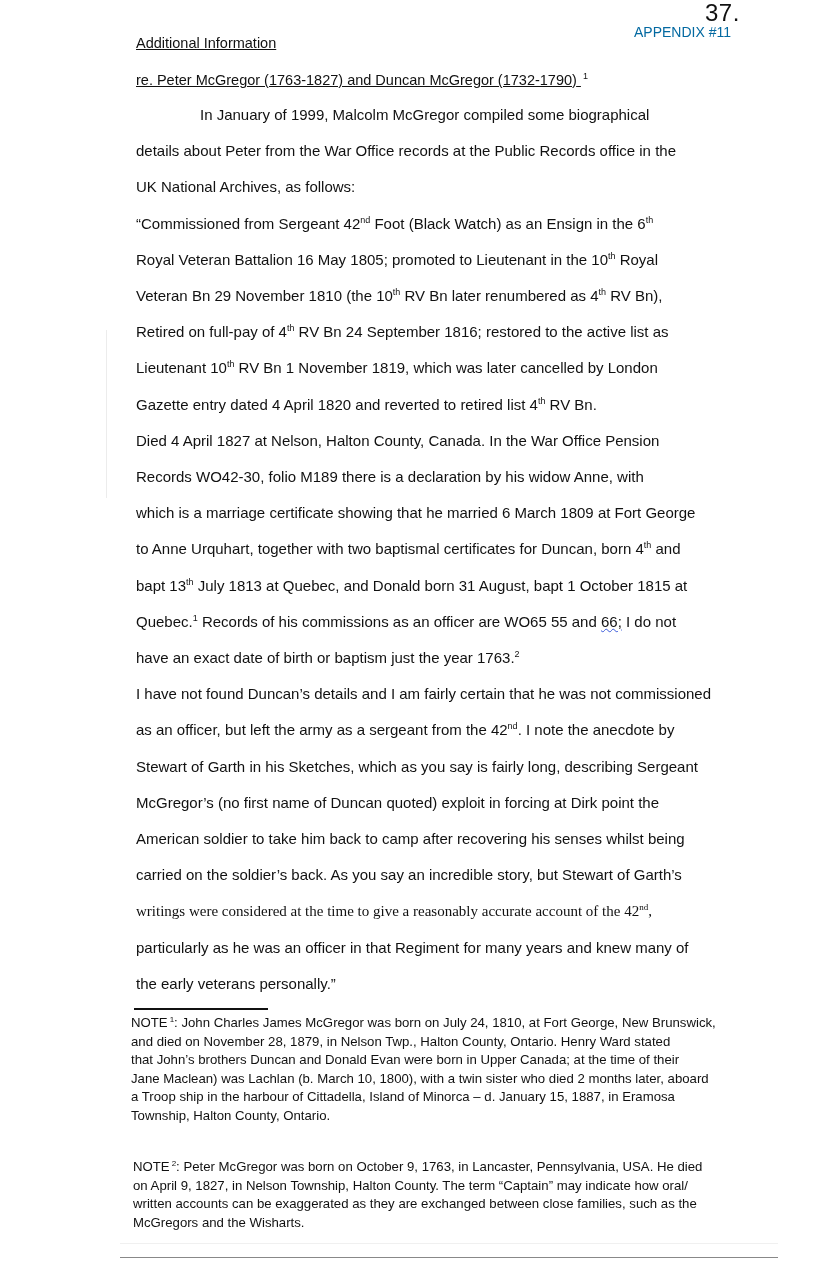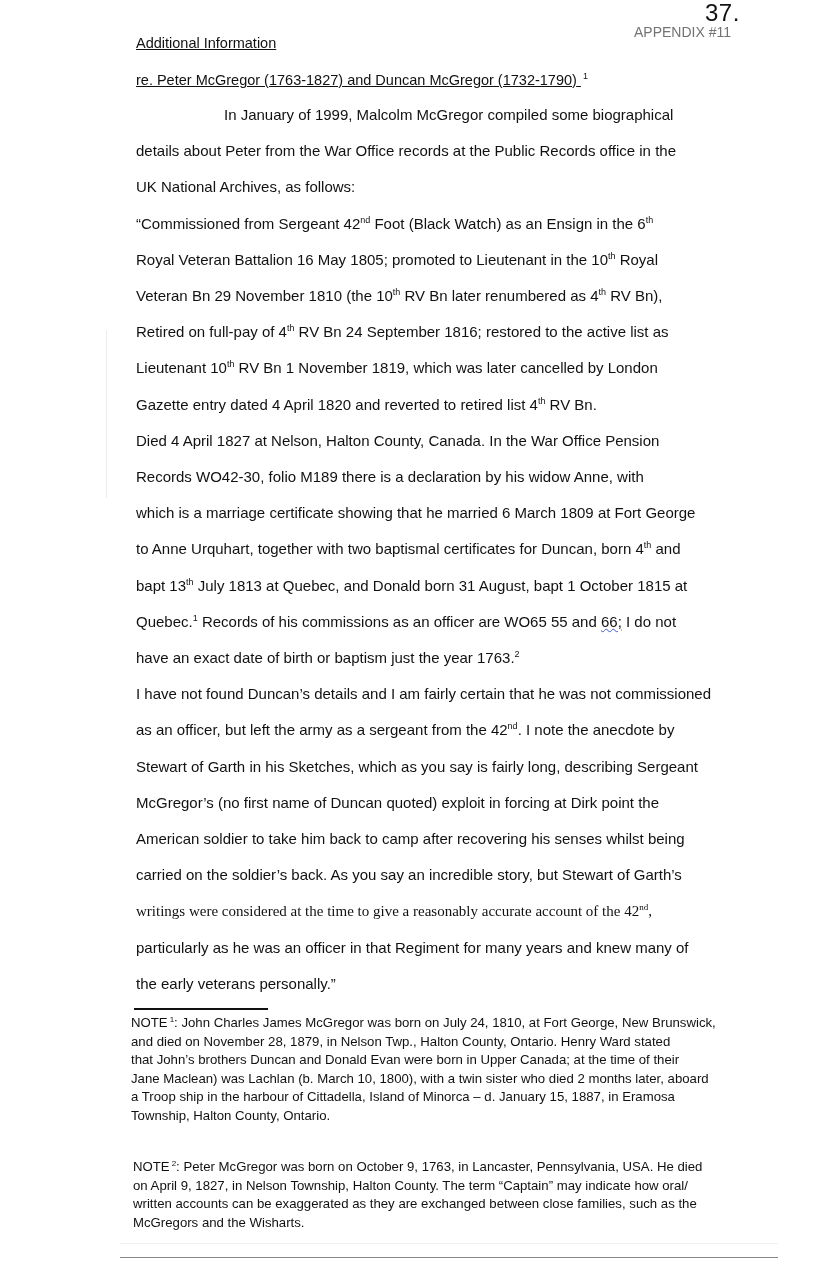--- a/index.html
+++ b/index.html
@@ -1,21 +1,21 @@
 <!DOCTYPE html>
 <html><head>
 <meta charset="utf-8">
 <style>
   html, body { margin: 0; padding: 0; background: #ffffff; }
   body { width: 826px; height: 1266px; position: relative; overflow: hidden;
          font-family: "Liberation Sans", "DejaVu Sans", sans-serif; color: #111; }
   .page { position: absolute; left: 0; top: 0; width: 826px; height: 1016px; }
   .margin-rule { position: absolute; left: 106px; top: 330px; width: 1px; height: 168px; background: #ececec; }
   .pagenum { position: absolute; left: 705px; top: 0px; font-size: 24px; line-height: 26px; color: #111; letter-spacing: 0.5px; }
-  .appendix { position: absolute; left: 634px; top: 24px; font-size: 14px; line-height: 16px; color: #737373; }
+  .appendix { position: absolute; left: 634px; top: 24px; font-size: 14px; line-height: 16px; color: #0369a1; }
   .heading { position: absolute; left: 136px; font-size: 14.5px; text-decoration: underline; white-space: nowrap; }
   .h1 { top: 35px; }
   .h2 { top: 71px; }
   .body-lines { position: absolute; left: 136px; top: 106px; }
   .line { position: absolute; left: 0; white-space: nowrap; font-size: 15px; line-height: 18px; }
   .line sup { font-size: 9px; vertical-align: 6px; line-height: 0; }
   .spell { text-decoration: underline wavy #3b5bdb; text-decoration-thickness: 1px; }
   .fn-rule { position: absolute; left: 134px; top: 1008px; width: 134px; height: 2px; background: #111; }
   .note { position: absolute; font-size: 13.2px; line-height: 18.6px; white-space: nowrap; }
   .note sup { font-size: 8px; vertical-align: 5px; line-height: 0; }
@@ -35,21 +35,21 @@
 
   <div class="heading h1">
     <span>Additional Information</span>
   </div>
   <div class="heading h2">
     <span>re. Peter McGregor (1763-1827) and Duncan McGregor (1732-1790)</span>
     <sup style="font-size:9px;text-decoration:none;display:inline-block;margin-left:2px;">1</sup>
   </div>
 
   <div class="body-lines" id="body-lines">
-      <div class="line" style="top: 0px; left: 88px;"><span>In January of 1999, Malcolm McGregor compiled some biographical</span></div>
+      <div class="line" style="top: 0px; left: 64px;"><span>In January of 1999, Malcolm McGregor compiled some biographical</span></div>
       <div class="line" style="top: 36.2px;"><span>details about Peter from the War Office records at the Public Records office in the</span></div>
       <div class="line" style="top: 72.4px;"><span>UK National Archives, as follows:</span></div>
       <div class="line" style="top: 108.6px;"><span>“Commissioned from Sergeant 42</span><sup>nd</sup><span> Foot (Black Watch) as an Ensign in the 6</span><sup>th</sup></div>
       <div class="line" style="top: 144.8px;"><span>Royal Veteran Battalion 16 May 1805;  promoted to Lieutenant in the 10</span><sup>th</sup><span> Royal</span></div>
       <div class="line" style="top: 181px;"><span>Veteran Bn 29 November 1810 (the 10</span><sup>th</sup><span> RV Bn later renumbered as 4</span><sup>th</sup><span> RV Bn),</span></div>
       <div class="line" style="top: 217.2px;"><span>Retired on full-pay of 4</span><sup>th</sup><span> RV  Bn 24 September 1816; restored to the active list as</span></div>
       <div class="line" style="top: 253.4px;"><span>Lieutenant 10</span><sup>th</sup><span> RV Bn 1 November 1819, which was later cancelled by London</span></div>
       <div class="line" style="top: 289.6px;"><span>Gazette entry dated 4 April 1820 and reverted to retired list 4</span><sup>th</sup><span> RV Bn.</span></div>
       <div class="line" style="top: 325.8px;"><span>Died 4 April 1827 at Nelson, Halton County, Canada. In the War Office Pension</span></div>
       <div class="line" style="top: 362px;"><span>Records WO42-30, folio M189 there is a declaration by his widow Anne, with</span></div>

